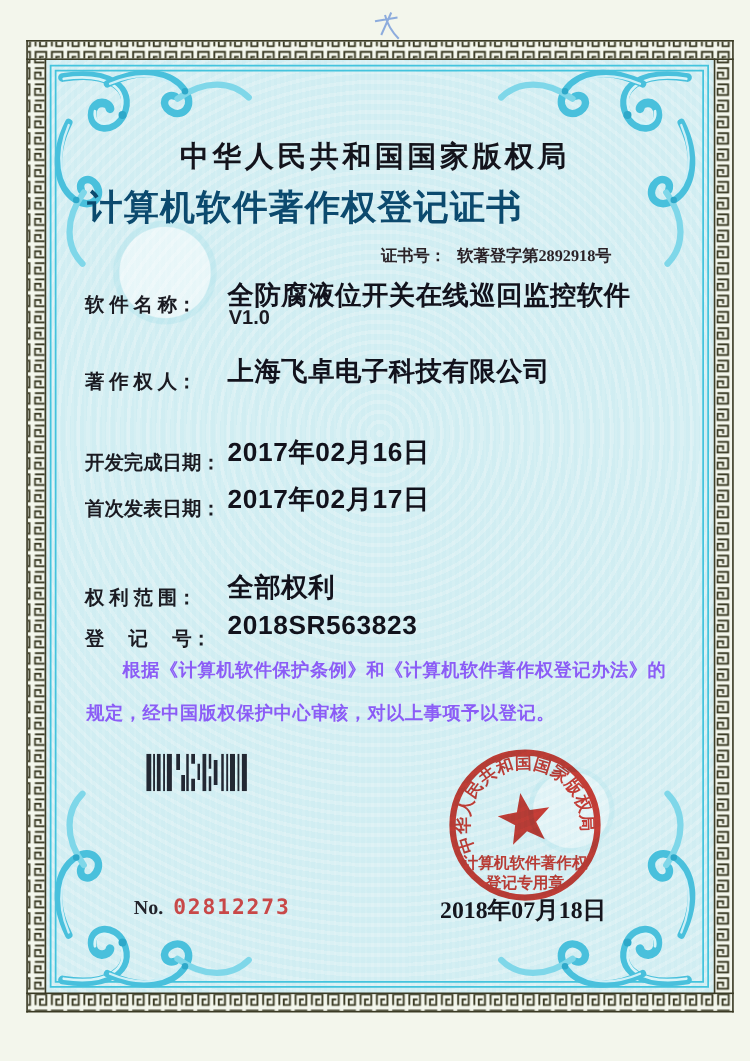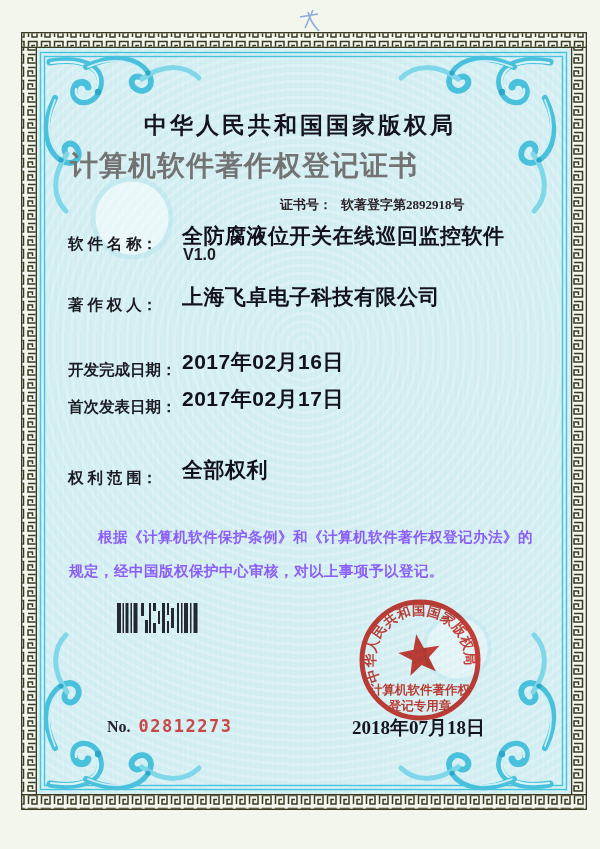--- a/index.html
+++ b/index.html
@@ -21,23 +21,23 @@
       repeating-linear-gradient(90deg, rgba(255,255,255,.12) 0 2px, rgba(255,255,255,0) 2px 5px);
   }
   .overlay-svg{position:absolute;left:0;top:0;pointer-events:none;}
   .abs{position:absolute;}
   .authority{
     left:0;top:110px;width:600px;text-align:center;
     font-size:23px;font-weight:700;letter-spacing:3px;color:#14141c;
   }
   .cert-title{
     left:0;top:147px;width:488px;text-align:center;
-    font-size:28px;font-weight:900;letter-spacing:1px;color:#737373;
+    font-size:28px;font-weight:900;letter-spacing:1px;color:#0c4a6e;
   }
-  .cert-no-line{left:280px;top:196px;width:234px;text-align:left;font-size:13px;font-weight:700;color:#2a2227;}
+  .cert-no-line{left:280px;top:196px;width:234px;text-align:center;font-size:13px;font-weight:700;color:#2a2227;}
   .cert-no-line .val{margin-left:9px;}
   .field-row{left:68px;font-size:15.5px;font-weight:700;}
   .field-row .lbl{display:inline-block;width:114px;vertical-align:top;letter-spacing:0;margin-top:12px;}
   .field-row .val{
     display:inline-block;font-family:"Liberation Sans","DejaVu Sans",sans-serif;
     font-size:21px;font-weight:700;color:#12121c;letter-spacing:.5px;
   }
   .val-line2{left:183px;font-family:"Liberation Sans","DejaVu Sans",sans-serif;font-size:16px;font-weight:700;}
   .statement{
     left:69px;top:520px;width:464px;font-size:14.5px;font-weight:700;
@@ -127,20 +127,23 @@
 
   <div class="abs field-row" style="top:348px">
     <span class="lbl">开发完成日期：</span><span class="val">2017年02月16日</span>
   </div>
   <div class="abs field-row" style="top:385px">
     <span class="lbl">首次发表日期：</span><span class="val">2017年02月17日</span>
   </div>
   <div class="abs field-row" style="top:456px">
     <span class="lbl">权  利  范  围：</span><span class="val">全部权利</span>
   </div>
+  <div class="abs field-row" style="top:489px">
+    <span class="lbl">登　 记　 号：</span><span class="val">2018SR563823</span>
+  </div>
 
   <div class="abs statement">根据《计算机软件保护条例》和《计算机软件著作权登记办法》的规定，经中国版权保护中心审核，对以上事项予以登记。</div>
 
   <svg class="barcode-svg" width="81" height="30" viewBox="0 0 81 30">
     <g fill="#232833">
       <rect x="0" y="0" width="4" height="30"></rect>
         <rect x="5.5" y="0" width="1.5" height="30"></rect>
       <rect x="8.5" y="0" width="3" height="30"></rect>
         <rect x="13.5" y="0" width="1.5" height="30"></rect>
       <rect x="16.5" y="0" width="4" height="30"></rect>

